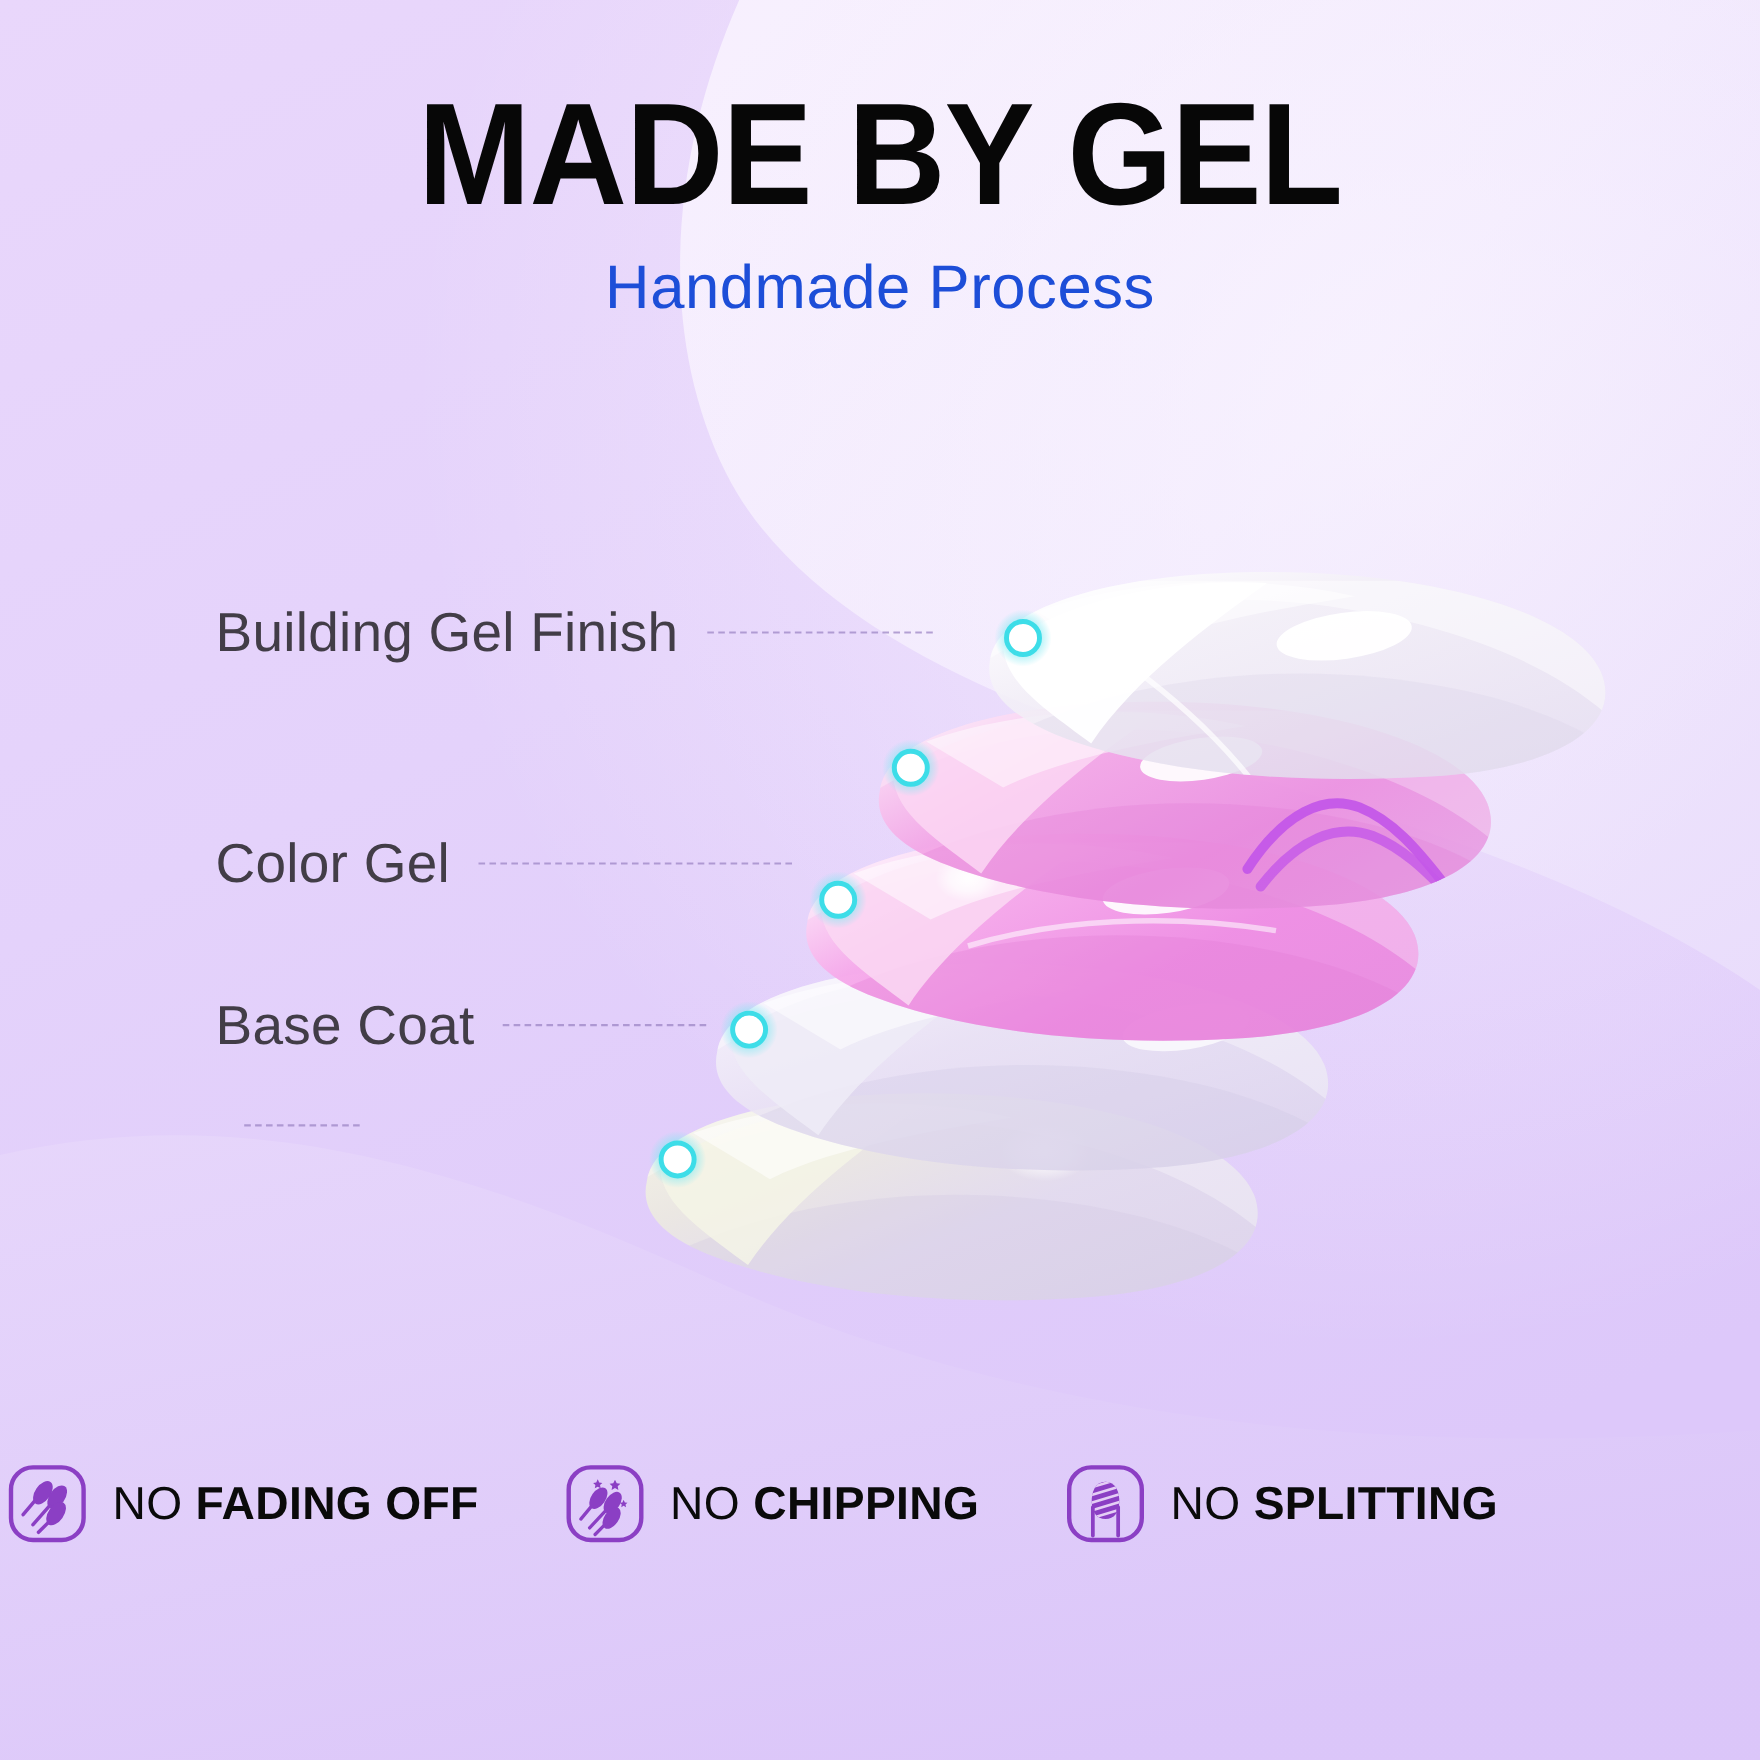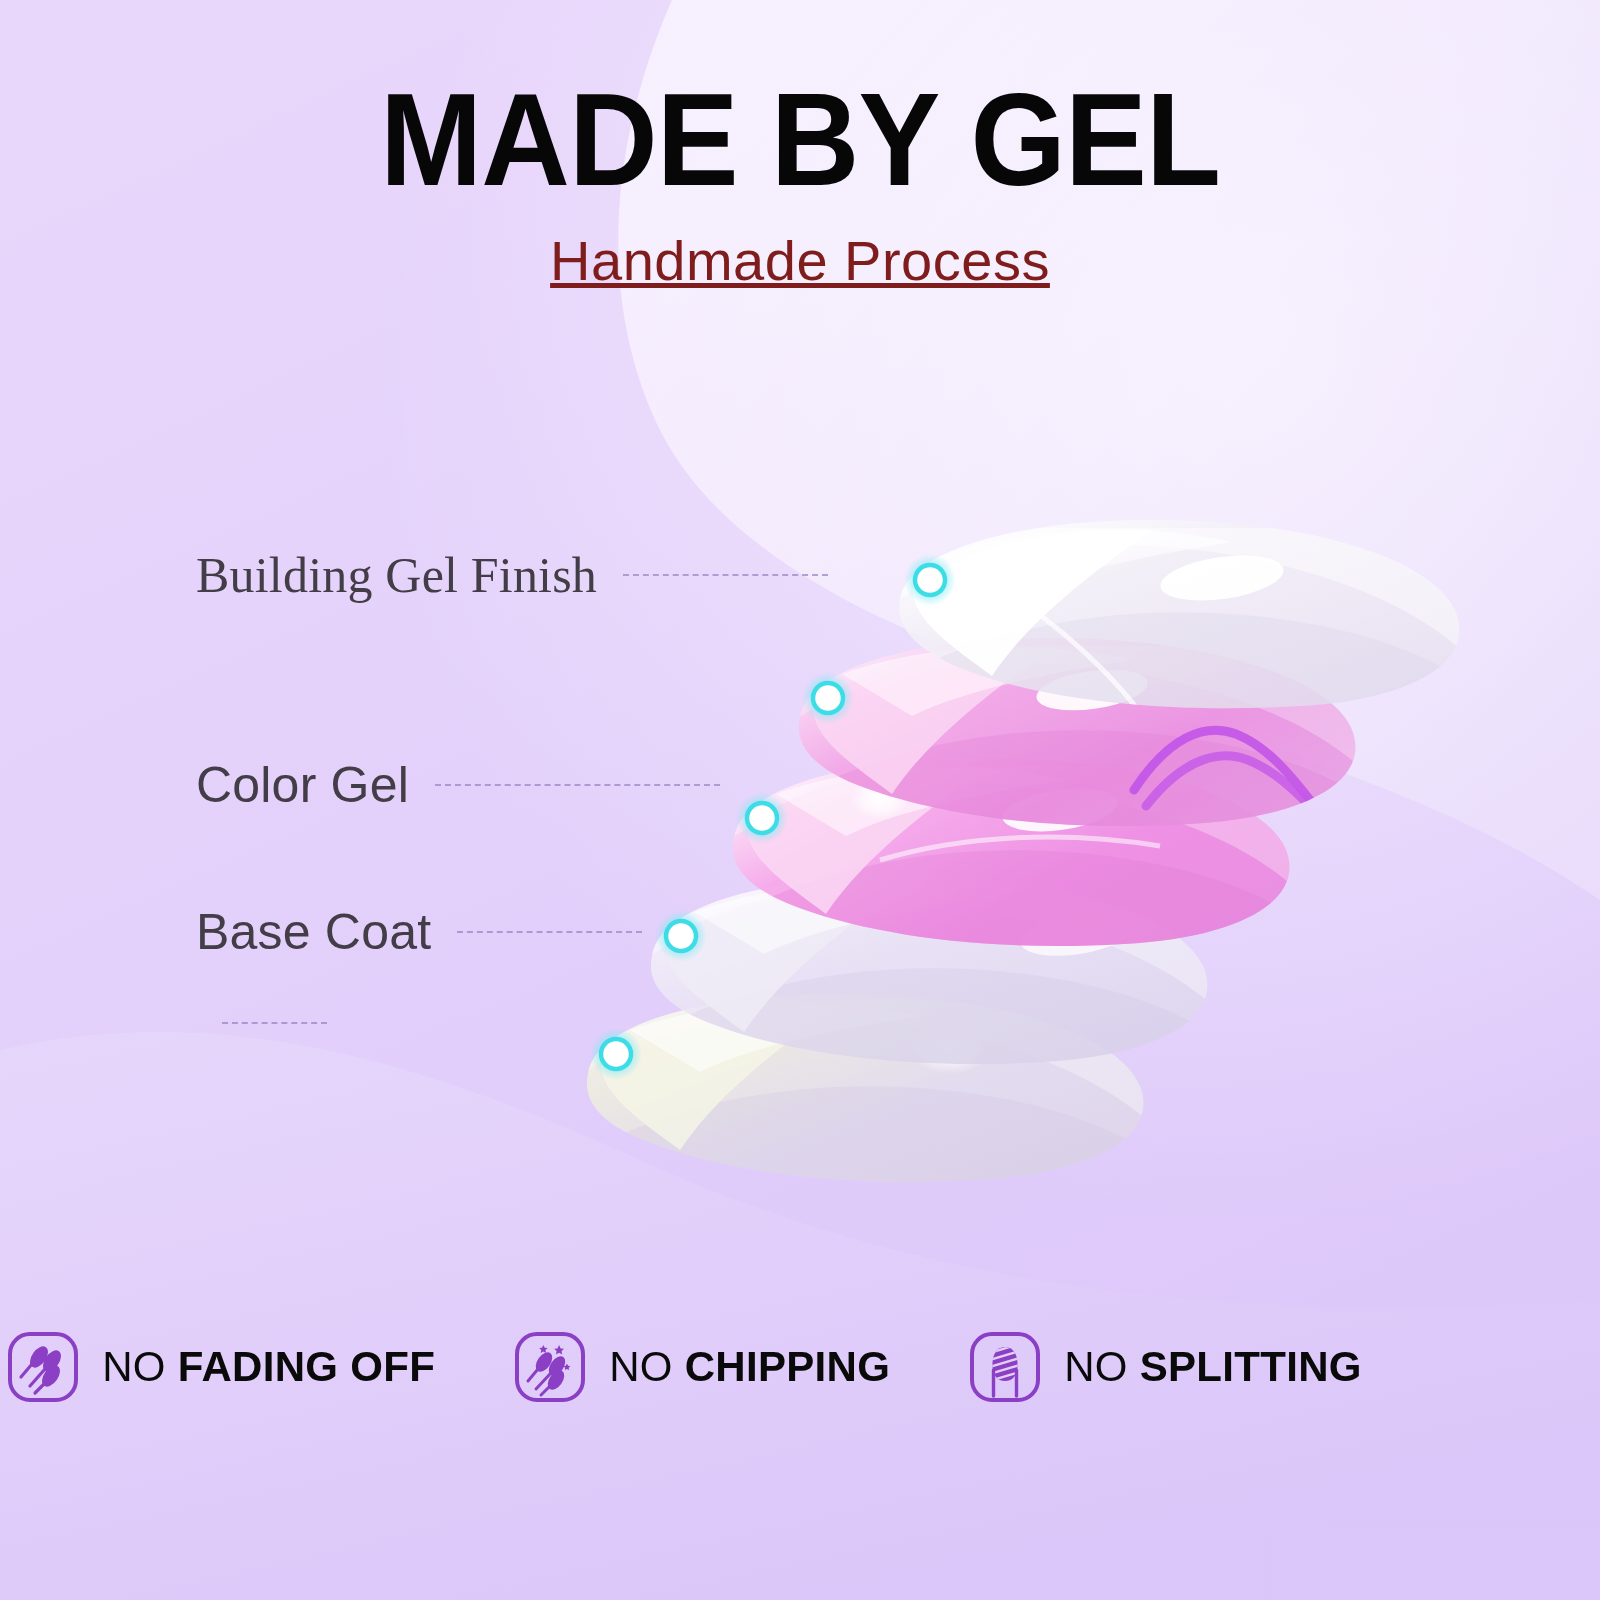--- a/index.html
+++ b/index.html
@@ -29,23 +29,22 @@
     color:#070707;
     transform:scaleX(0.93);
     transform-origin:center;
     white-space:nowrap;
   }
   #subtitle {
     margin-top:22px;
     font-size:56px;
     font-weight:400;
     letter-spacing:0.5px;
-    color:#7f1d1d;
+    color:#1d4ed8;
     white-space:nowrap;
-    text-decoration:underline;
   }
 
   
   #diagram { position:absolute; inset:0; z-index:3; }
   #diagram svg { display:block; width:1600px; height:1600px; }
 
   
   #labels { position:absolute; inset:0; z-index:6; }
   .lbl-row { position:absolute; display:flex; align-items:center; }
   .lbl-text {
@@ -271,21 +270,21 @@
         <circle cx="616" cy="1054" r="26" fill="url(#gDotGlow)"></circle>
         <circle cx="616" cy="1054" r="15" fill="#ffffff"></circle>
         <circle cx="616" cy="1054" r="15" fill="none" stroke="#3ddde8" stroke-width="4.5"></circle>
       </g>
     </g>
   </svg>
 </div>
 
 <div id="labels">
 
-  <div class="lbl-row" style="left:196px; top:546px;font-family:Liberation Serif, serif;">
+  <div class="lbl-row" style="left:196px; top:546px;">
     <span class="lbl-text">Building Gel Finish</span>
     <span class="leader" style="width:205px;"></span>
   </div>
 
 
   <div class="lbl-row" style="left:196px; top:756px;">
     <span class="lbl-text">Color Gel</span>
     <span class="leader" style="width:285px;"></span>
   </div>
 

